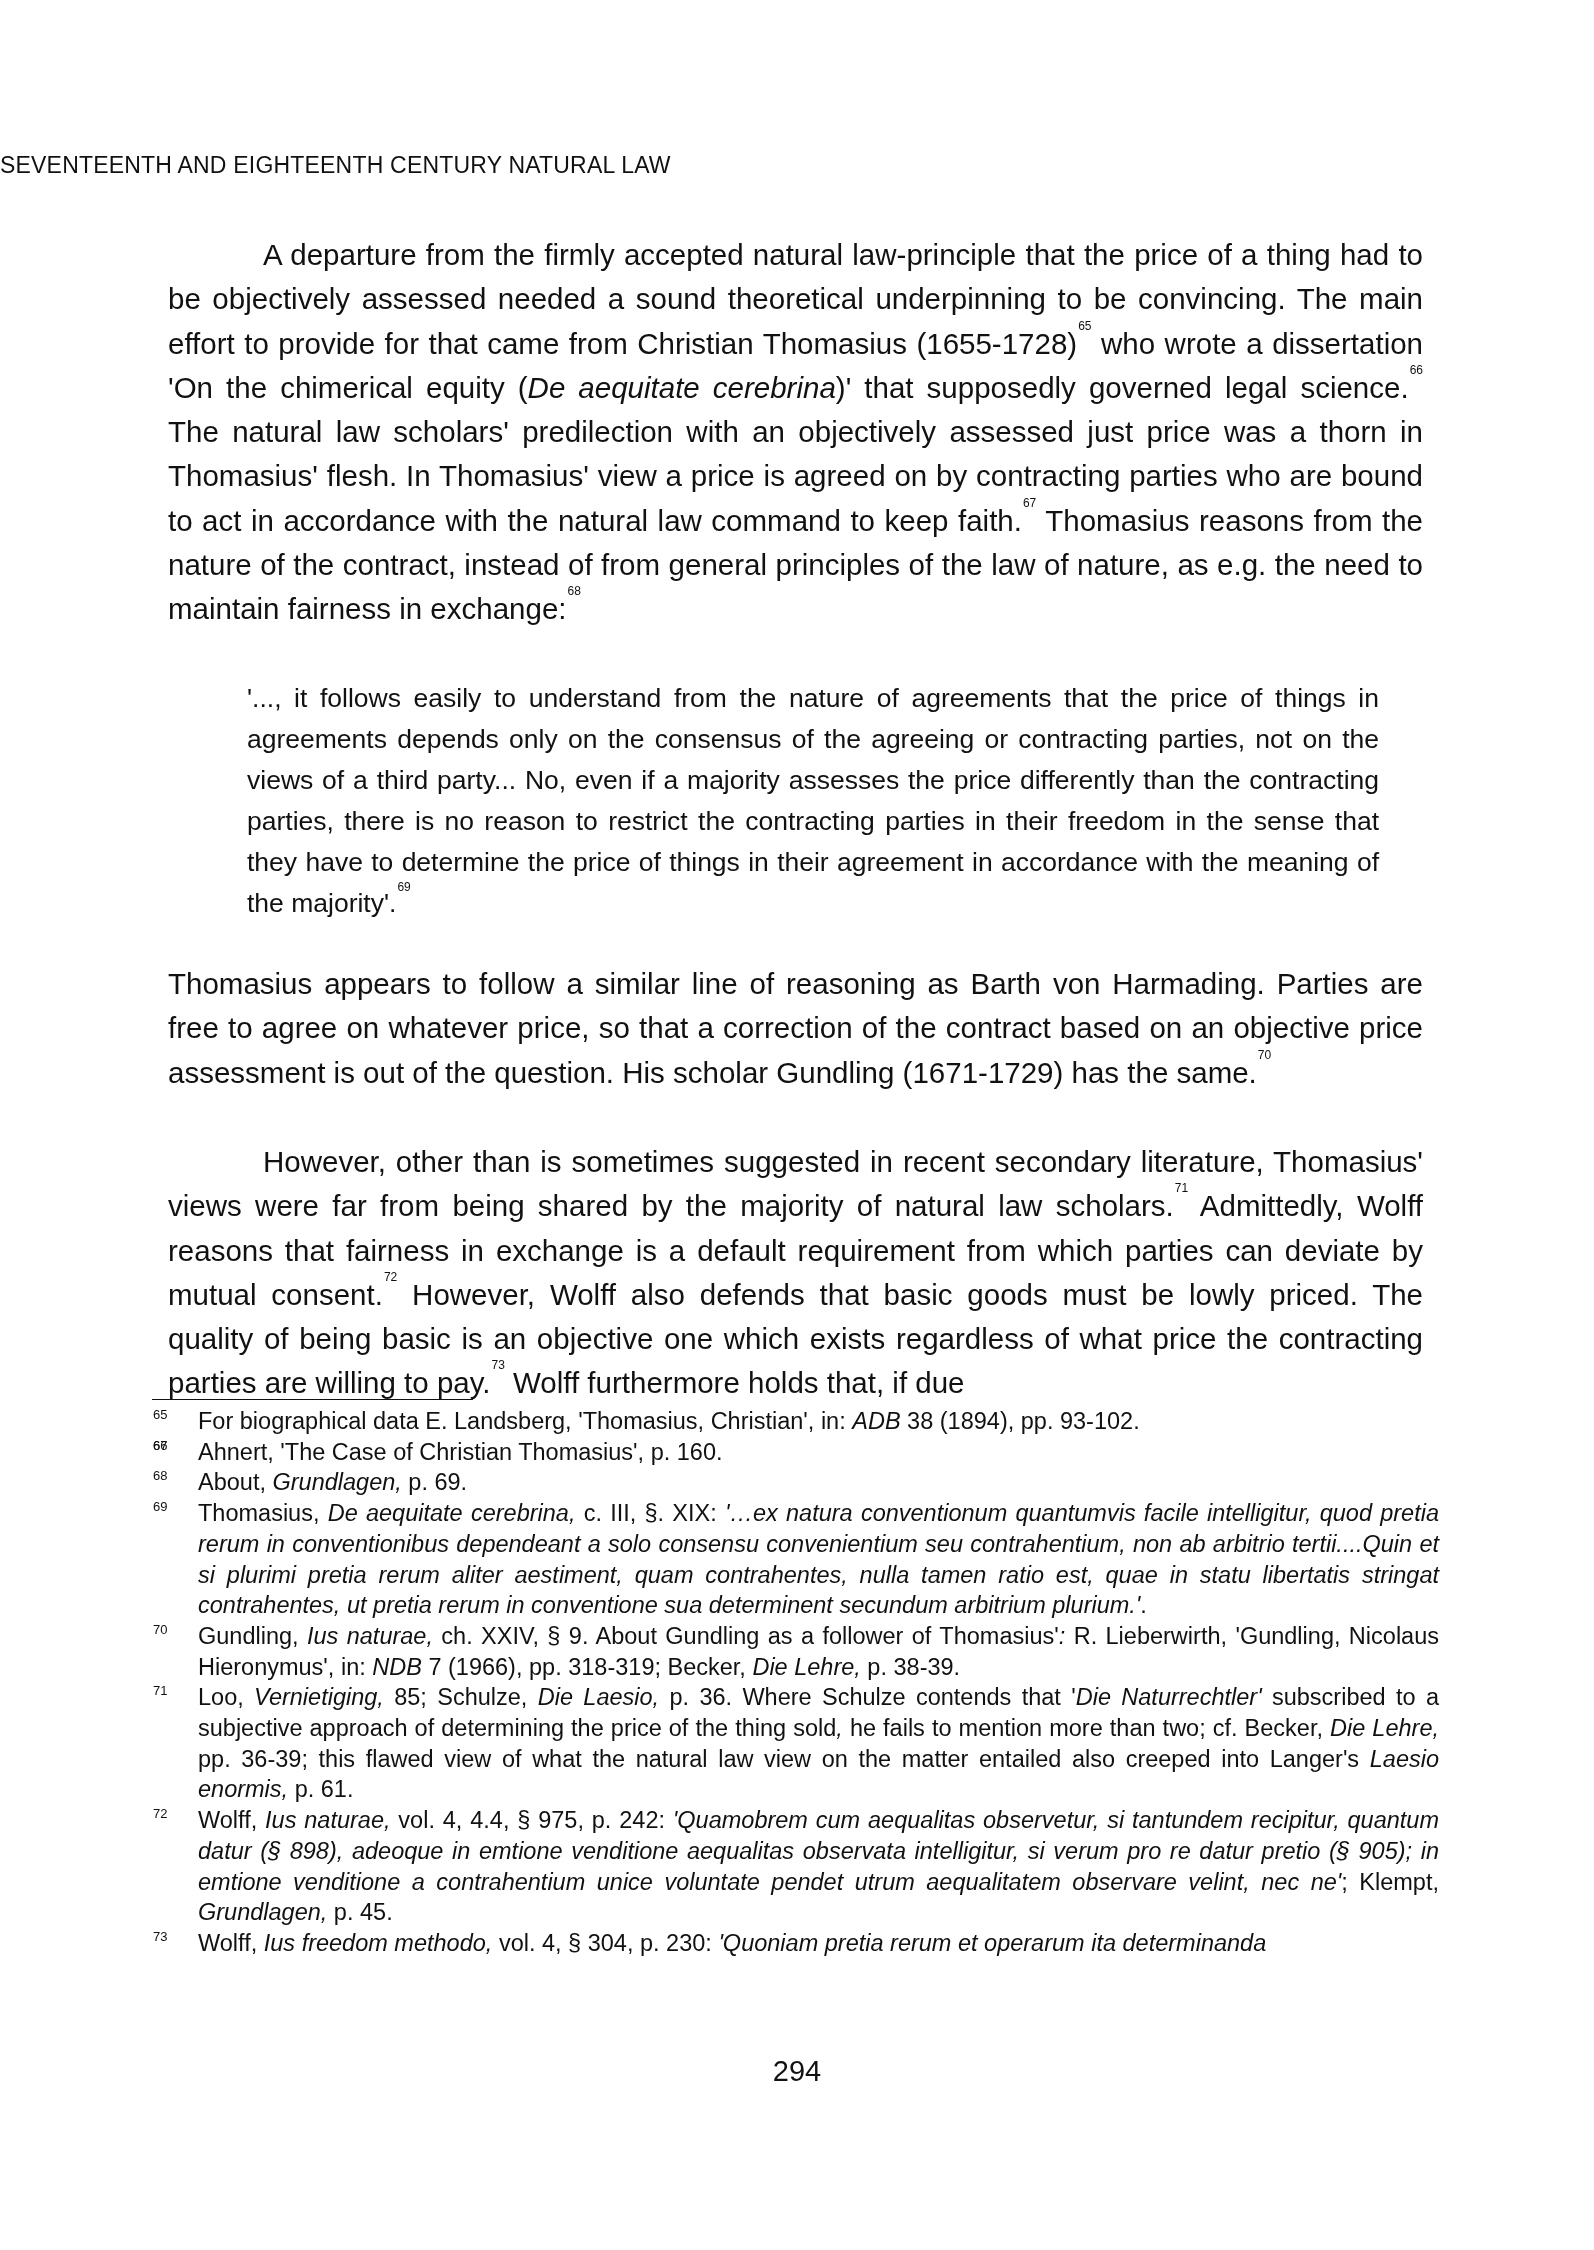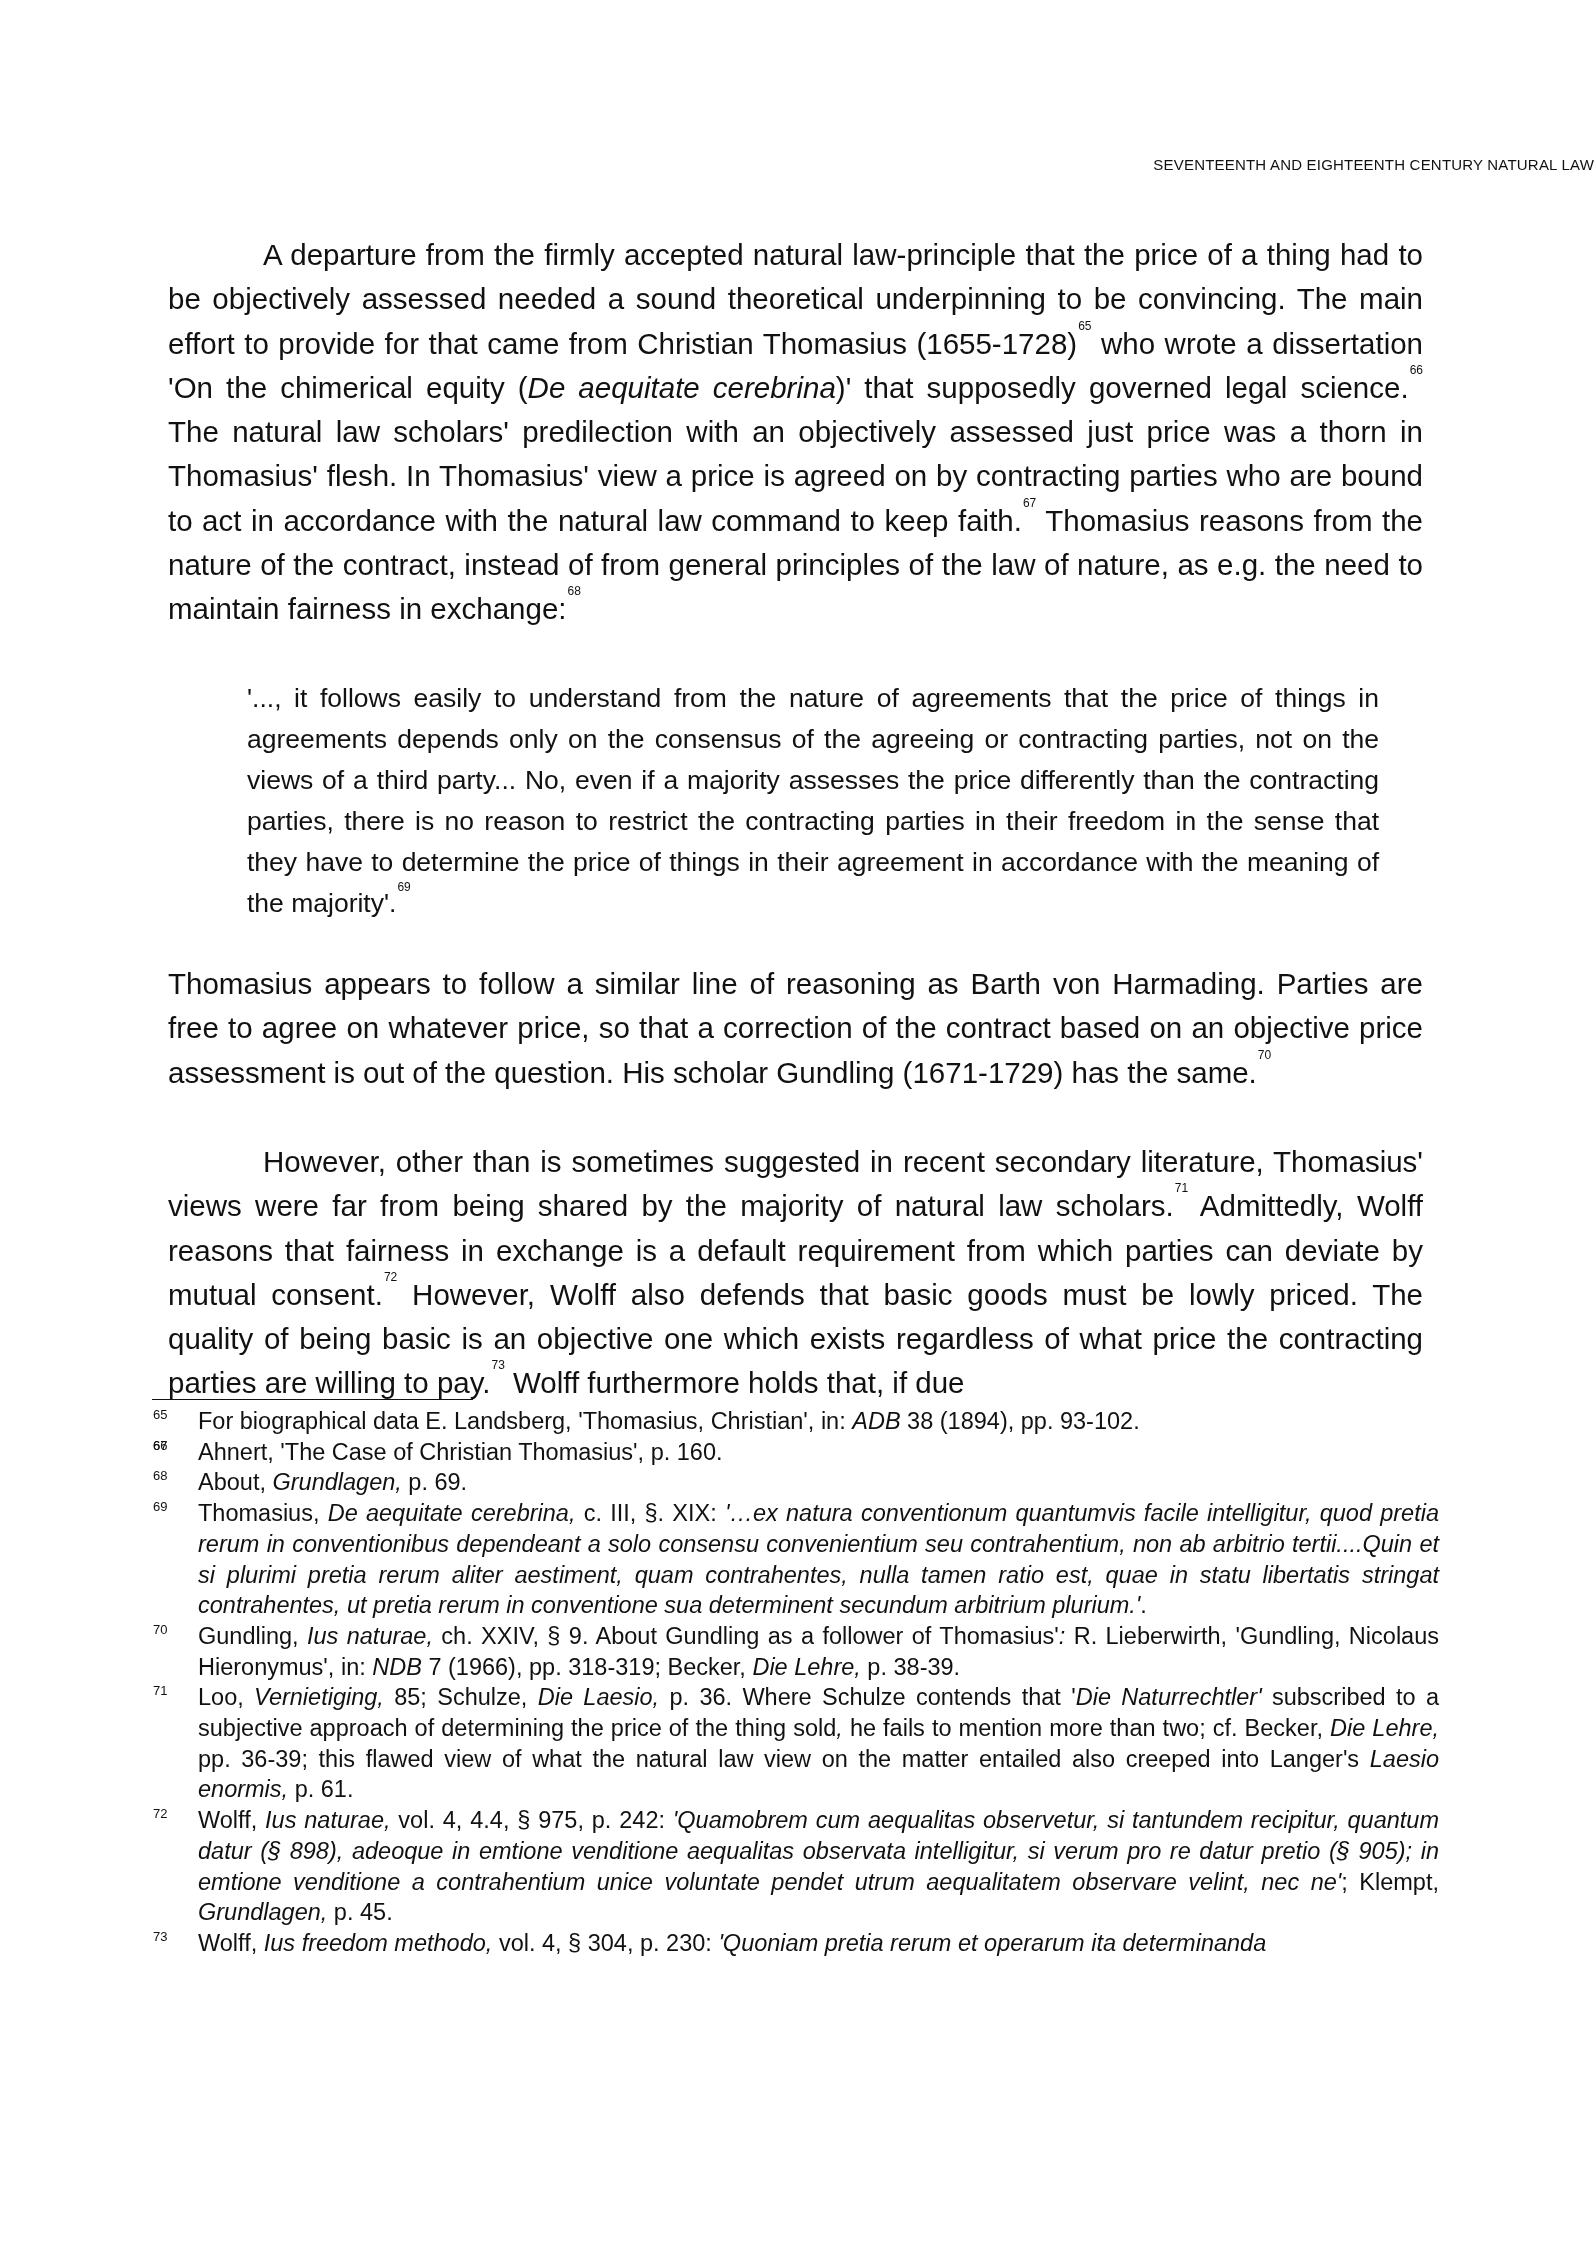--- a/index.html
+++ b/index.html
@@ -18,22 +18,22 @@
     .page {
       position: absolute;
       left: 0; top: 0;
       width: 1594px; height: 2250px;
     }
     .running-head {
       position: absolute;
       top: 150px;
       left: 0;
       width: 1594px;
-      text-align: right;
-      font-size: 15px;
+      text-align: left;
+      font-size: 23px;
       letter-spacing: 0.2px;
       line-height: 30px;
     }
     .body-text {
       position: absolute;
       left: 152px;
       width: 1287px;
       font-size: 29.5px;
       line-height: 44.3px;
       text-align: justify;
@@ -145,13 +145,14 @@
       <span class="num">71</span><span>Loo, </span><i>Vernietiging,</i><span> 85; Schulze, </span><i>Die Laesio,</i><span> p. 36. Where Schulze contends that '</span><i>Die Naturrechtler'</i><span> subscribed to a subjective approach of determining the price of the thing sold</span><i>,</i><span> he fails to mention more than two; cf. Becker, </span><i>Die Lehre,</i><span> pp. 36-39; this flawed view of what the natural law view on the matter entailed also creeped into Langer's </span><i>Laesio enormis,</i><span> p. 61.</span>
     </div>
     <div class="footnote">
       <span class="num">72</span><span>Wolff, </span><i>Ius naturae,</i><span> vol. 4, 4.4, § 975, p. 242: </span><i>'Quamobrem cum aequalitas observetur, si tantundem recipitur, quantum datur (§ 898), adeoque in emtione venditione aequalitas observata intelligitur, si verum pro re datur pretio (§ 905); in emtione venditione a contrahentium unice voluntate pendet utrum aequalitatem observare velint, nec ne'</i><span>; Klempt, </span><i>Grundlagen,</i><span> p. 45.</span>
     </div>
     <div class="footnote">
       <span class="num">73</span><span>Wolff, </span><i>Ius freedom methodo,</i><span> vol. 4, § 304, p. 230: </span><i>'Quoniam pretia rerum et operarum ita determinanda</i>
     </div>
   </div>
 
+  <div class="page-number">294</div>
 </div>
 
 </body></html>

